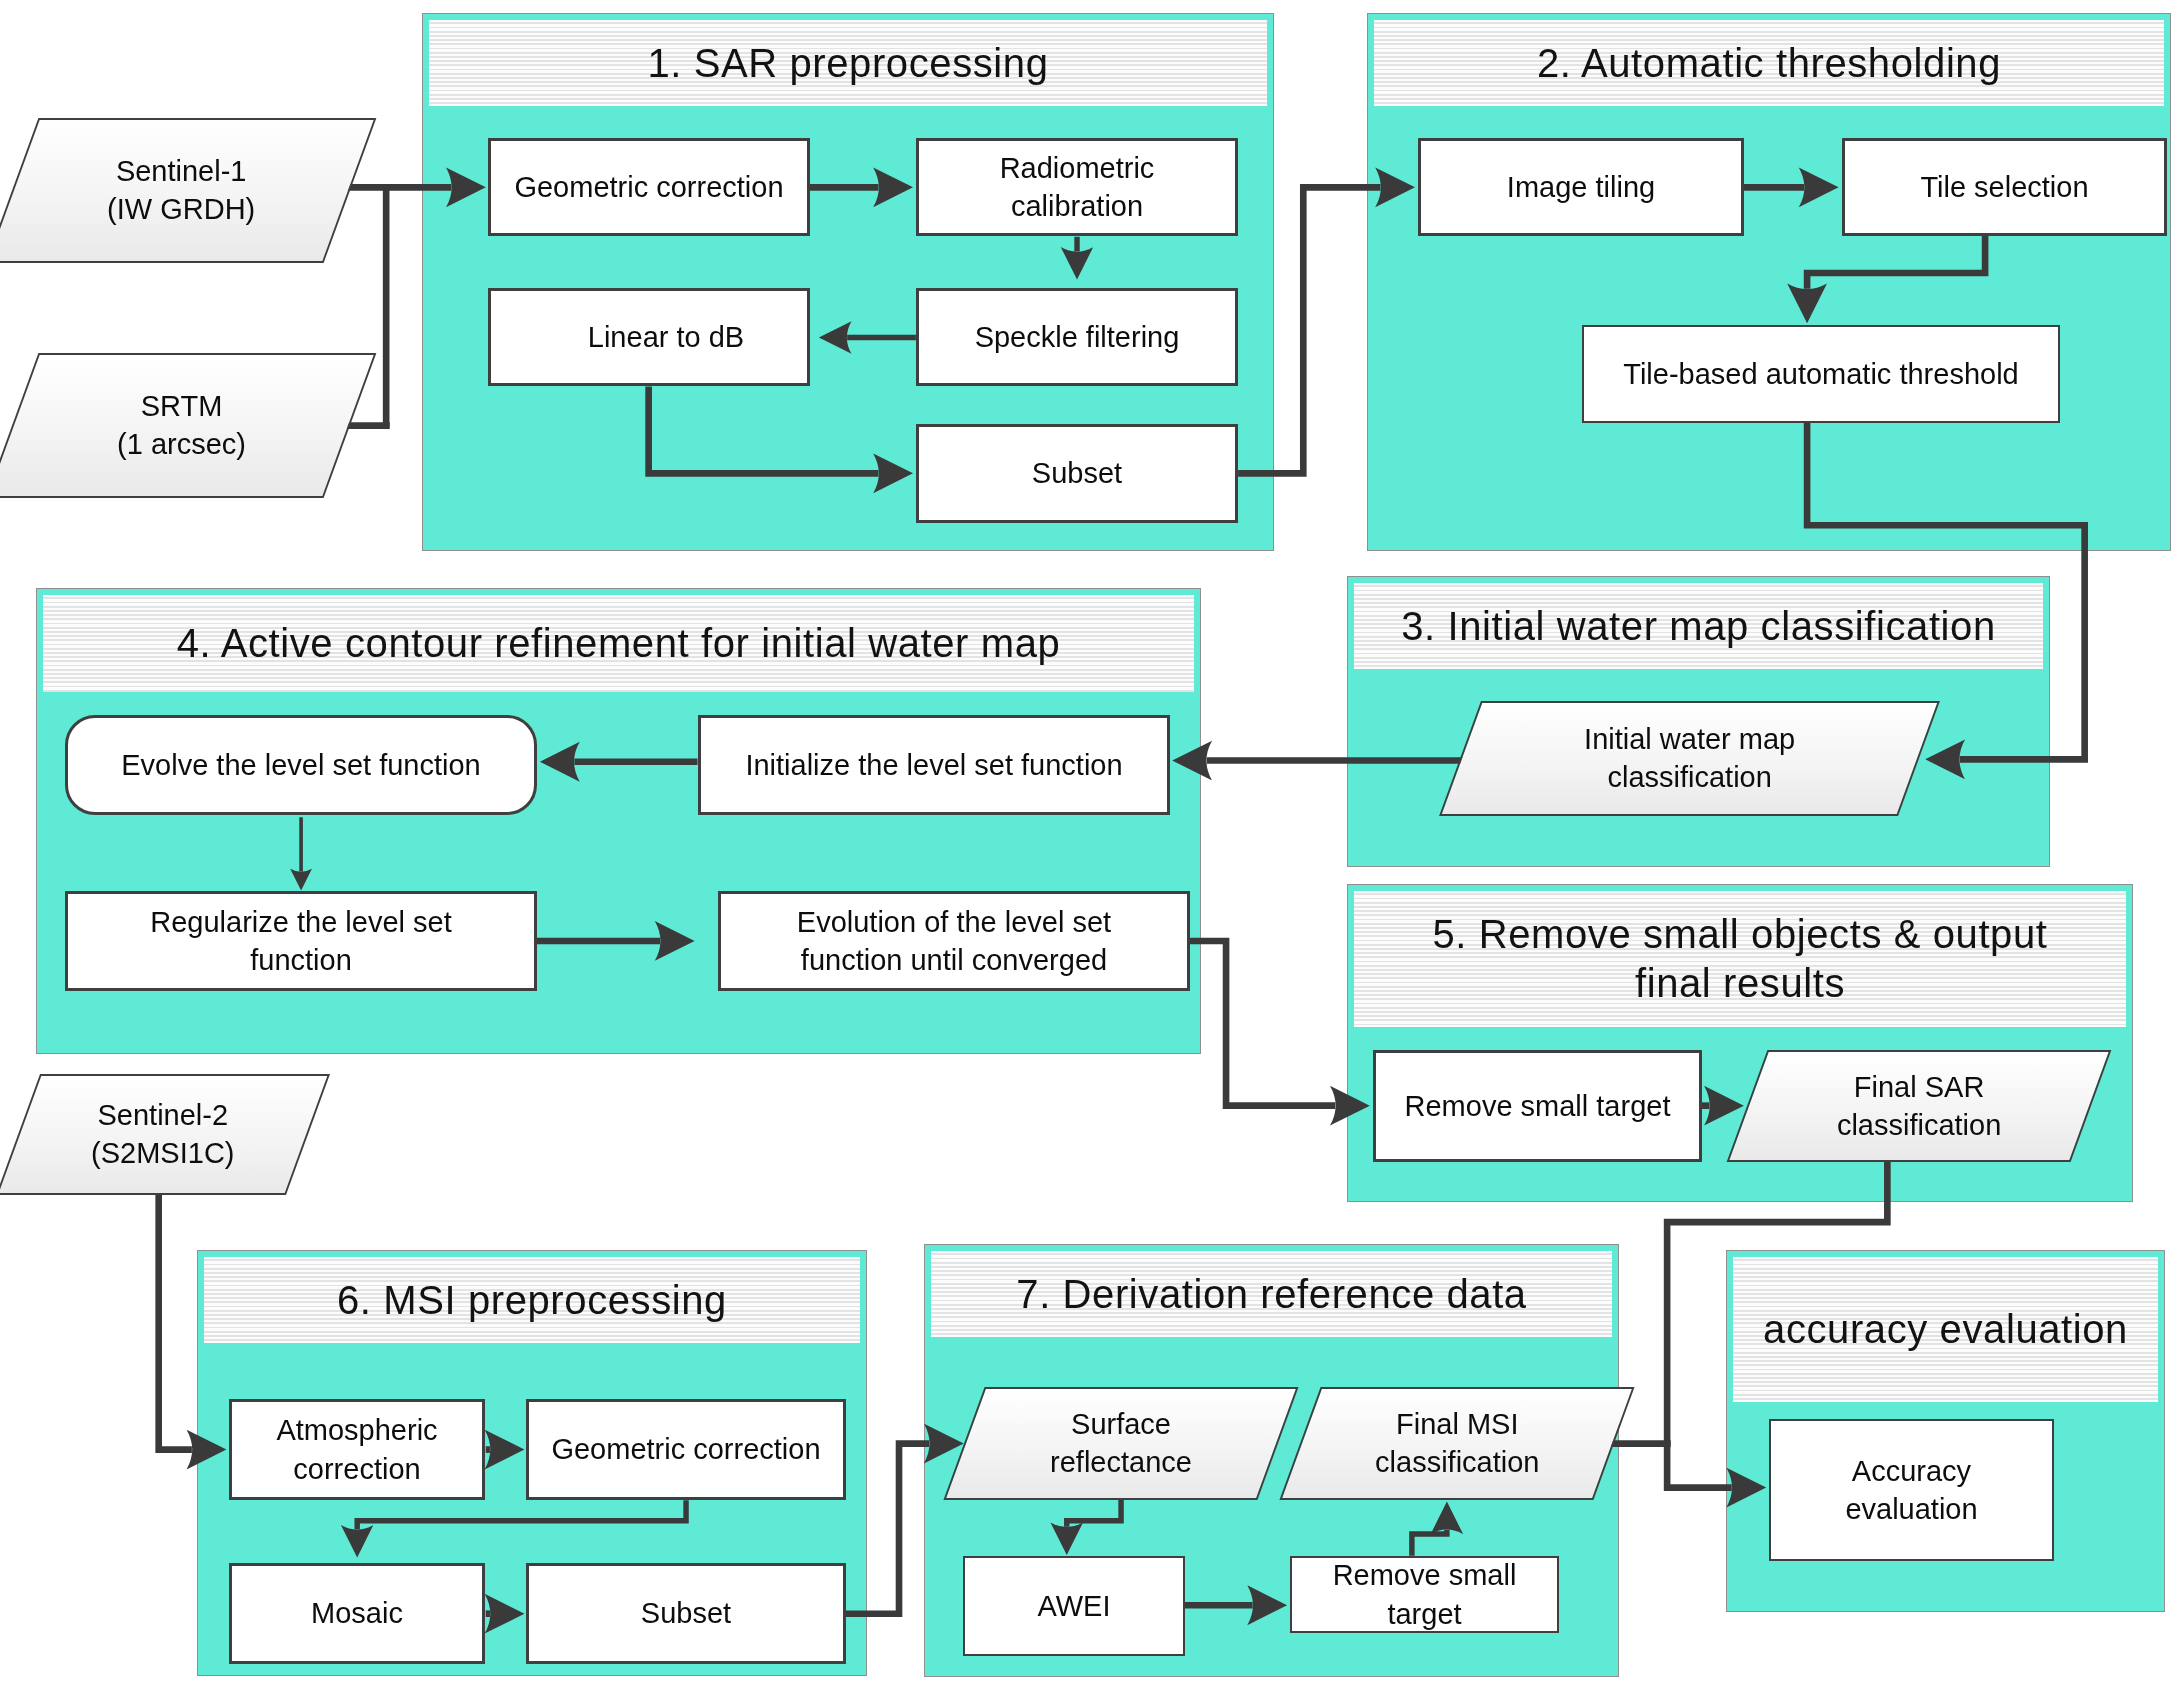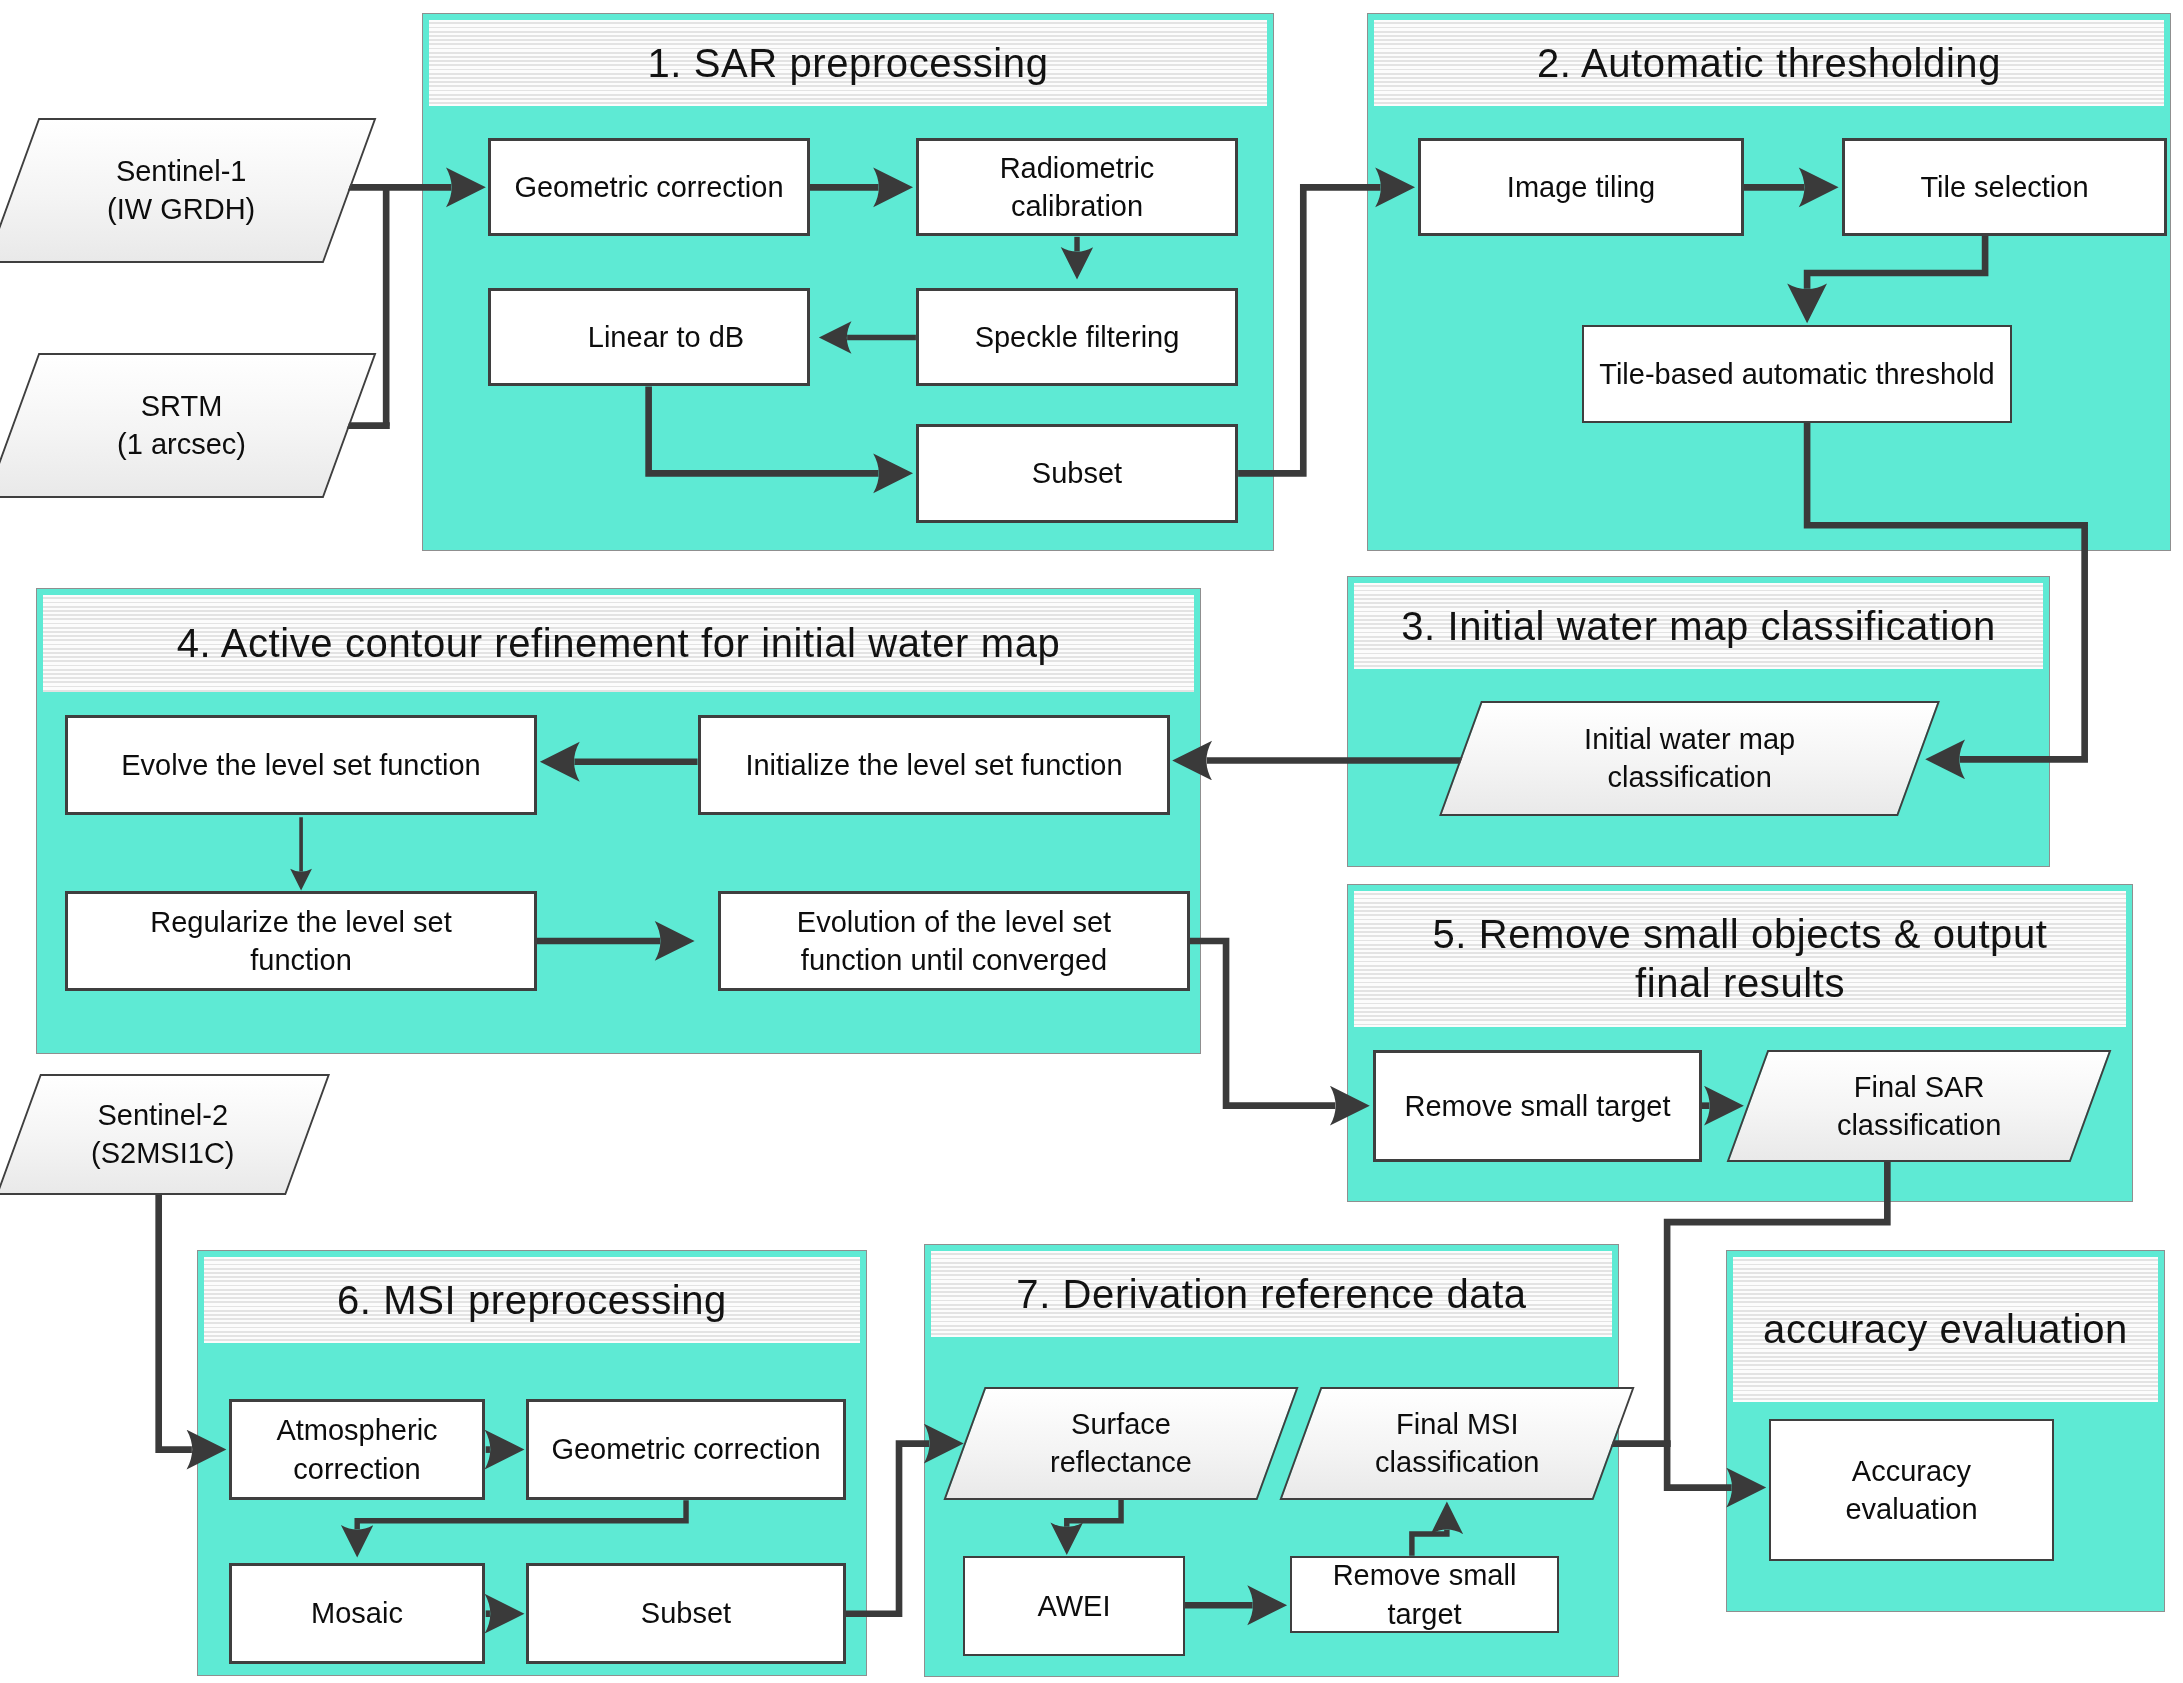--- a/index.html
+++ b/index.html
@@ -137,32 +137,32 @@
 <div class="node" style="left:916px;top:424px;width:322px;height:99px;">
   <div>Subset</div>
 </div>
 
 <div class="node" style="left:1418px;top:138px;width:326px;height:98px;">
   <div>Image tiling</div>
 </div>
 <div class="node" style="left:1842px;top:138px;width:325px;height:98px;">
   <div>Tile selection</div>
 </div>
-<div class="node thinborder" style="left:1582px;top:325px;width:430px;height:98px;">
+<div class="node thinborder" style="left:1582px;top:325px;width:478px;height:98px;">
   <div>Tile-based automatic threshold</div>
 </div>
 
 <div class="para" style="left:1460px;top:701px;width:459px;height:115px;">
   <div class="inner">
     <div>Initial water map</div>
     <div>classification</div>
   </div>
 </div>
 
-<div class="node" style="left:65px;top:715px;width:472px;height:100px;">
+<div class="node" style="left:65px;top:715px;width:472px;height:100px;border-radius:30px;">
   <div>Evolve the level set function</div>
 </div>
 <div class="node" style="left:698px;top:715px;width:472px;height:100px;">
   <div>Initialize the level set function</div>
 </div>
 <div class="node" style="left:65px;top:891px;width:472px;height:100px;">
   <div>Regularize the level set</div>
   <div>function</div>
 </div>
 <div class="node" style="left:698px;top:891px;width:472px;height:100px;margin-left:20px;">

